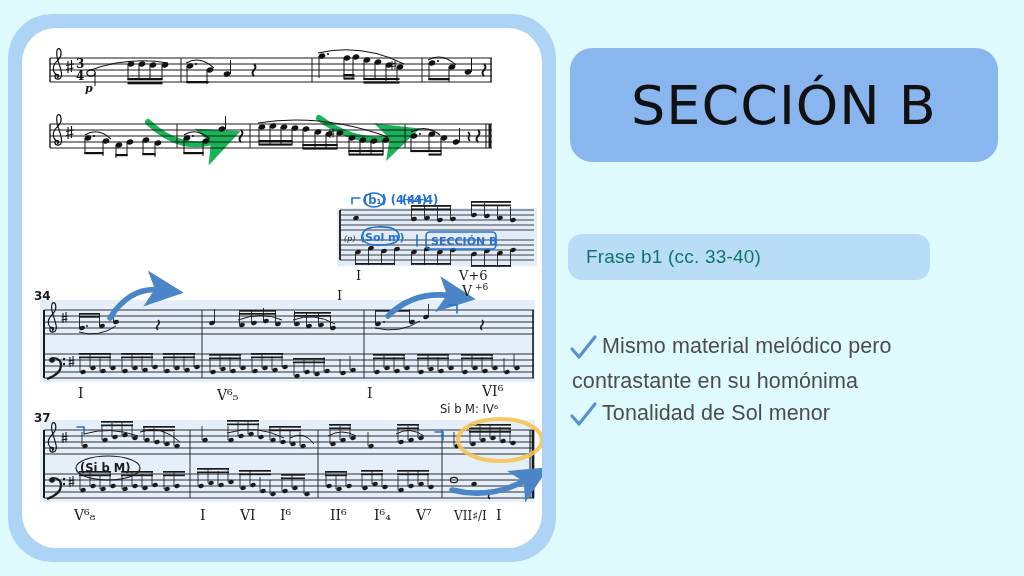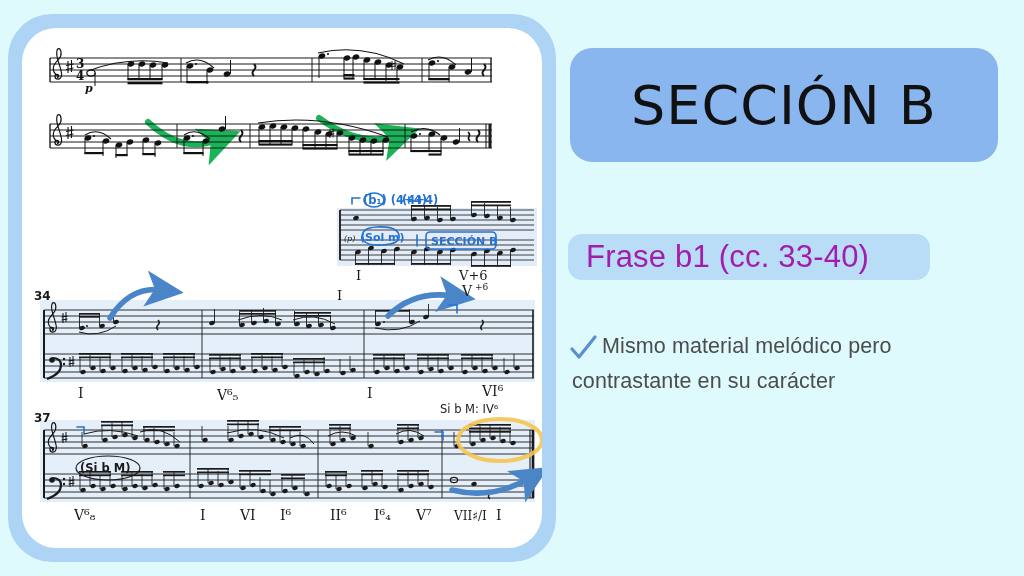--- a/index.html
+++ b/index.html
@@ -30,21 +30,21 @@
   }
   #title-text{
     font-size:54px;letter-spacing:1px;color:#111;
     font-family:"DejaVu Sans", sans-serif;font-weight:400;
   }
   #subtitle-badge{
     position:absolute;left:8px;top:234px;width:362px;height:46px;
     background:#b9ddf6;border-radius:14px;
     display:flex;align-items:center;padding-left:18px;box-sizing:border-box;
   }
-  #subtitle-text{font-size:31px;color:#a21caf;font-weight:400;letter-spacing:.2px;}
+  #subtitle-text{font-size:19px;color:#0f766e;font-weight:400;letter-spacing:.2px;}
   #bullets{
     position:absolute;left:8px;top:330px;width:452px;
   }
   .bullet-row{
     display:flex;align-items:flex-start;
     margin-bottom:1px;
     text-align:center;
   }
   .check-icon{
     flex:0 0 auto;width:30px;height:30px;margin-right:4px;margin-top:4px;
@@ -888,19 +888,27 @@
 
     <div class="bullet-row">
       <span class="check-icon">
         <svg viewBox="0 0 30 30" width="30" height="30">
             <path d="M4,15 L11,23 L27,3" fill="none" stroke="#5b8fd4" stroke-width="3.2" stroke-linecap="round" stroke-linejoin="round"></path>
           </svg>
       </span>
       <span class="bullet-text">Mismo material melódico pero</span>
     </div>
     <div class="cont-row">
-      <span class="bullet-text cont">contrastante en su carácter</span>
+      <span class="bullet-text cont">contrastante en su homónima</span>
     </div>
 
+    <div class="bullet-row">
+      <span class="check-icon">
+        <svg viewBox="0 0 30 30" width="30" height="30">
+            <path d="M4,15 L11,23 L27,3" fill="none" stroke="#5b8fd4" stroke-width="3.2" stroke-linecap="round" stroke-linejoin="round"></path>
+          </svg>
+      </span>
+      <span class="bullet-text">Tonalidad de Sol menor</span>
+    </div>
 
 
   </div>
 </div>
 
 </body></html>

